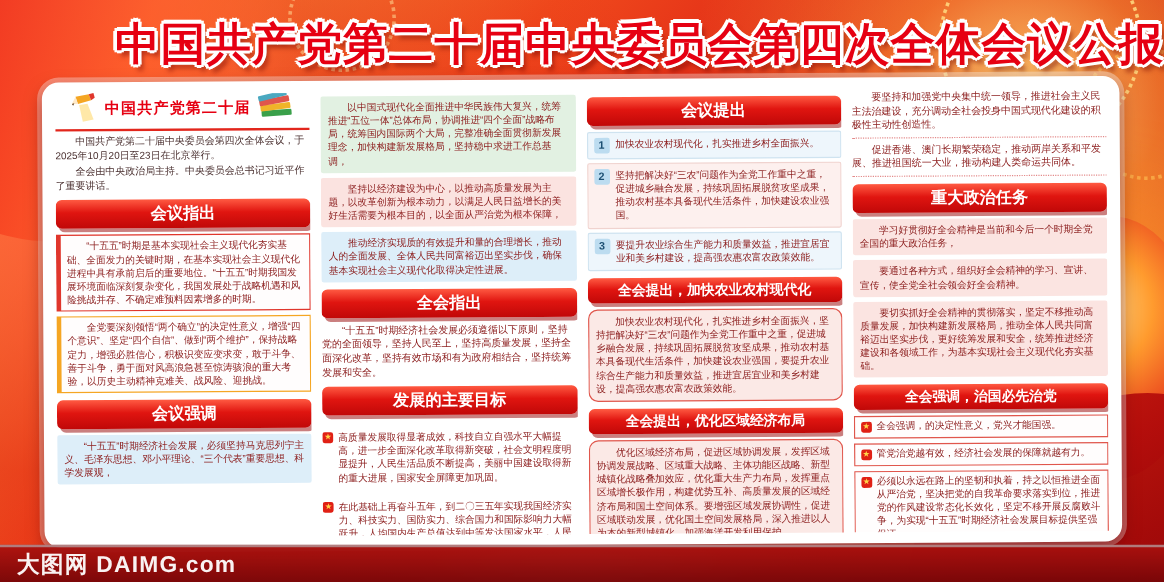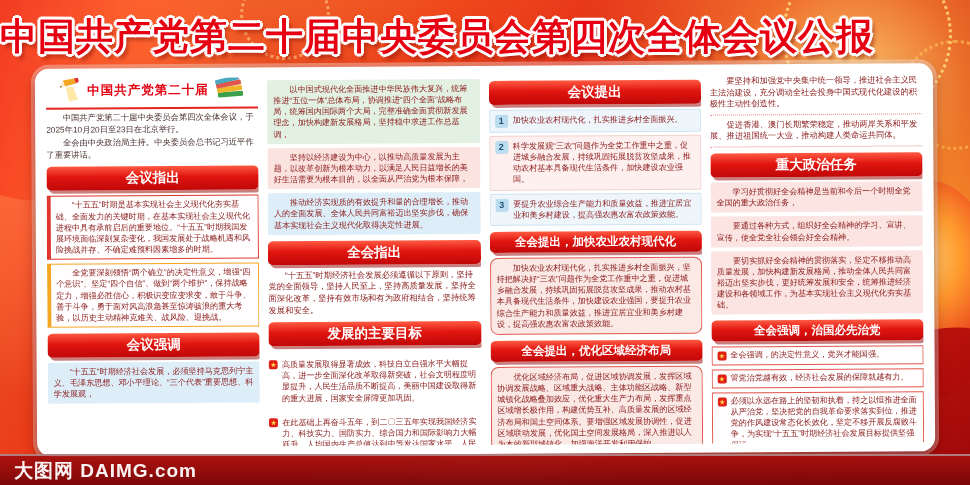--- a/index.html
+++ b/index.html
@@ -24,21 +24,21 @@
   .ring2 { right:-40px; top:40px; width:110px; height:110px; border-color:rgba(255,200,90,.6); }
   .ring3 { left:240px; top:-30px; width:90px; height:90px; border-color:rgba(255,230,160,.5); }
   .lantern { right:-30px; top:180px; width:150px; height:220px; border-radius:50%;
     background:radial-gradient(circle at 40% 35%, #ffdf8f 0%, #ff9b2e 30%, #e5321a 65%, #a50b0b 100%);
     box-shadow:0 0 60px 20px rgba(255,140,40,.45); }
   .silk { right:-80px; bottom:-60px; width:300px; height:200px; transform:rotate(-20deg);
     background:linear-gradient(160deg, rgba(200,15,12,.9), rgba(140,5,8,.95)); border-radius:60% 40% 50% 50%; }
 
   
   .main-title {
-    position:absolute; left:0; top:12px; width:100%; text-align:left;
+    position:absolute; left:0; top:12px; width:100%; text-align:right;
     font-size:37px; font-weight:bold; letter-spacing:1px; color:#e60012;
     text-shadow:
       -2px -2px 0 #fff, 2px -2px 0 #fff, -2px 2px 0 #fff, 2px 2px 0 #fff,
       0 -3px 0 #fff, 0 3px 0 #fff, -3px 0 0 #fff, 3px 0 0 #fff,
       4px 5px 4px rgba(110,0,0,.55);
   }
 
   
   .board {
     position:absolute; left:36px; top:66px; width:898px; height:388px;
@@ -182,21 +182,21 @@
 
     <div class="col">
       <div class="banner">会议提出</div>
       <div>
         <div class="num-row">
           <span class="num-tile">1</span>
           <span>加快农业农村现代化，扎实推进乡村全面振兴。</span>
         </div>
         <div class="num-row">
           <span class="num-tile">2</span>
-          <span>科学发展观“三农”问题作为全党工作重中之重，促进城乡融合发展，持续巩固拓展脱贫攻坚成果，推动农村基本具备现代生活条件，加快建设农业强国。</span>
+          <span>坚持把解决好“三农”问题作为全党工作重中之重，促进城乡融合发展，持续巩固拓展脱贫攻坚成果，推动农村基本具备现代生活条件，加快建设农业强国。</span>
         </div>
         <div class="num-row">
           <span class="num-tile">3</span>
           <span>要提升农业综合生产能力和质量效益，推进宜居宜业和美乡村建设，提高强农惠农富农政策效能。</span>
         </div>
       </div>
 
       <div class="banner small">全会提出，加快农业农村现代化</div>
       <div class="red-box">加快农业农村现代化，扎实推进乡村全面振兴，坚持把解决好“三农”问题作为全党工作重中之重，促进城乡融合发展，持续巩固拓展脱贫攻坚成果，推动农村基本具备现代生活条件，加快建设农业强国，要提升农业综合生产能力和质量效益，推进宜居宜业和美乡村建设，提高强农惠农富农政策效能。</div>
 

